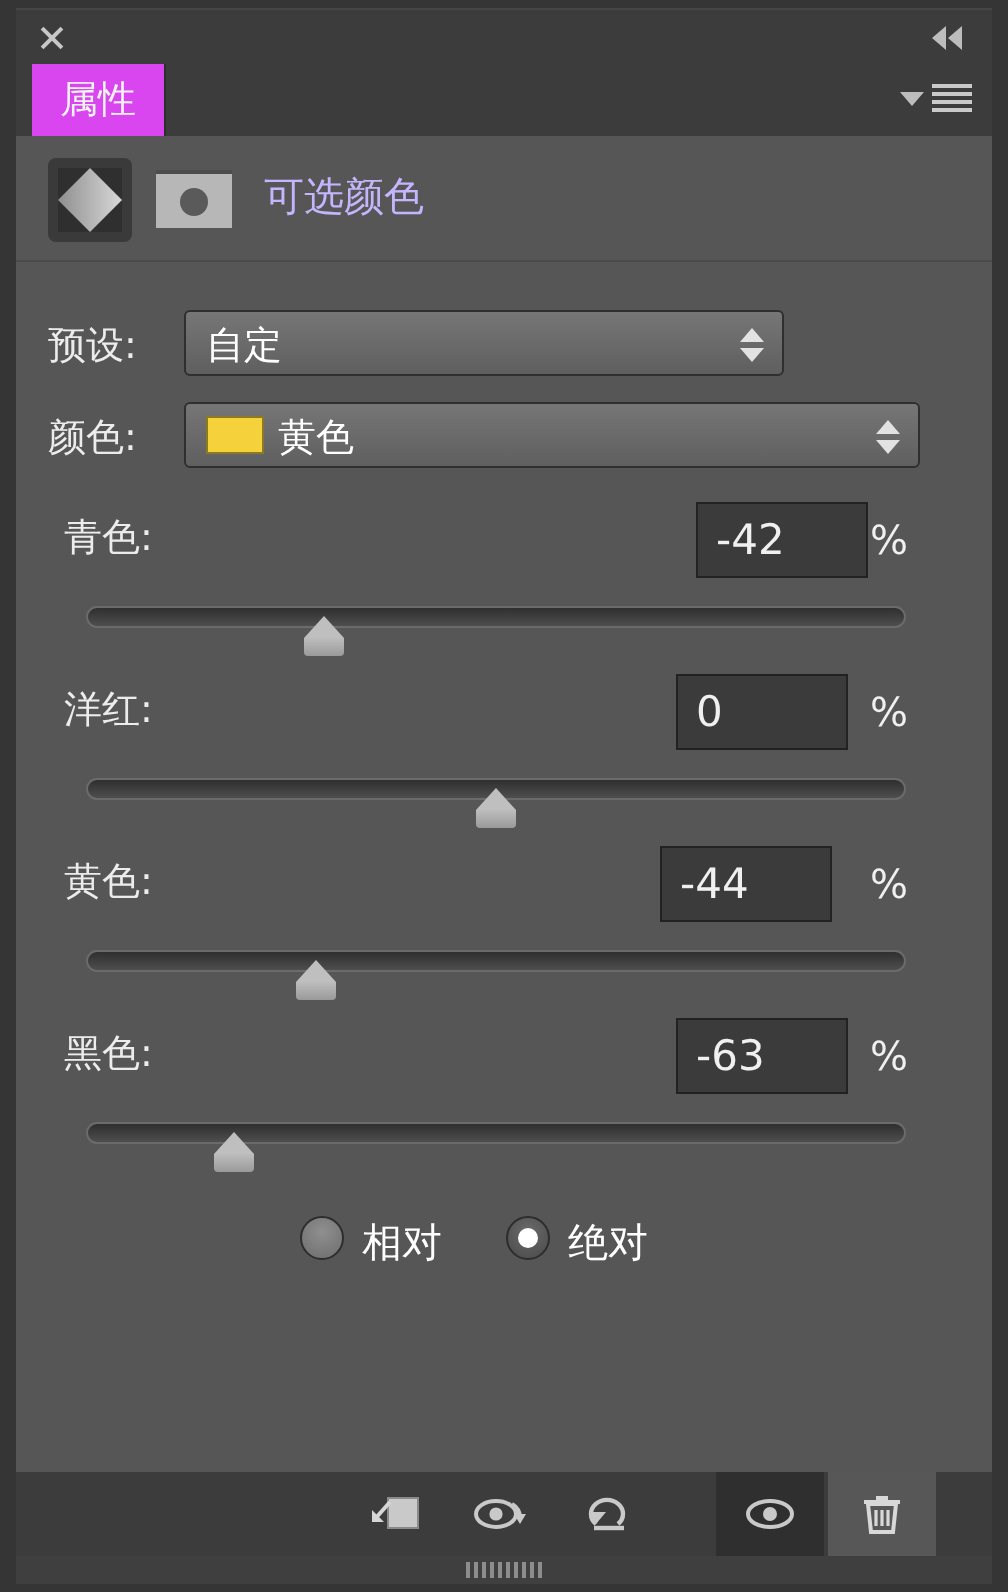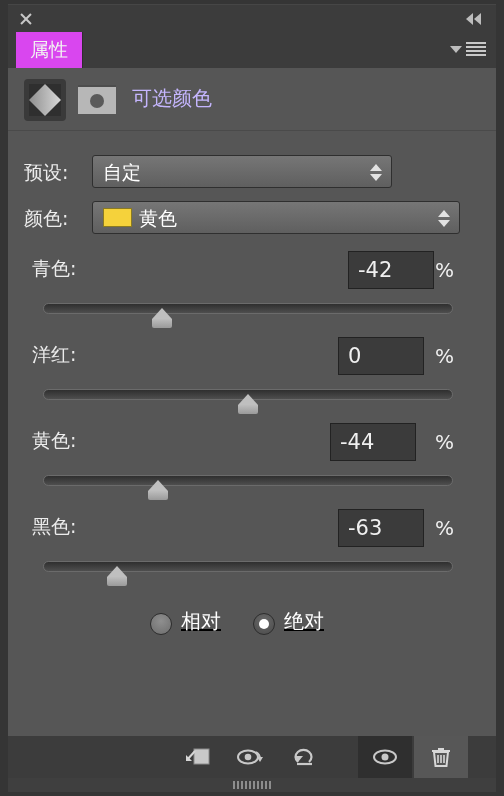--- a/index.html
+++ b/index.html
@@ -286,23 +286,22 @@
     width: 20px; height: 9px;
     background: linear-gradient(to bottom, #bdbdbd, #9a9a9a);
     border-bottom-left-radius: 2px;
     border-bottom-right-radius: 2px;
   }
 
   
   .radio-wrap {
     position: absolute;
     display: flex;
-    align-items: flex-end;
-    cursor: pointer;
-    text-decoration: underline;
+    align-items: flex-start;
+    cursor: pointer;
   }
   .radio {
     width: 22px; height: 22px;
     border-radius: 50%;
     background: radial-gradient(circle at 50% 35%, #8f8f8f, #6d6d6d);
     border: 1px solid #2d2d2d;
     box-sizing: border-box;
     position: relative;
   }
   .radio.checked {

